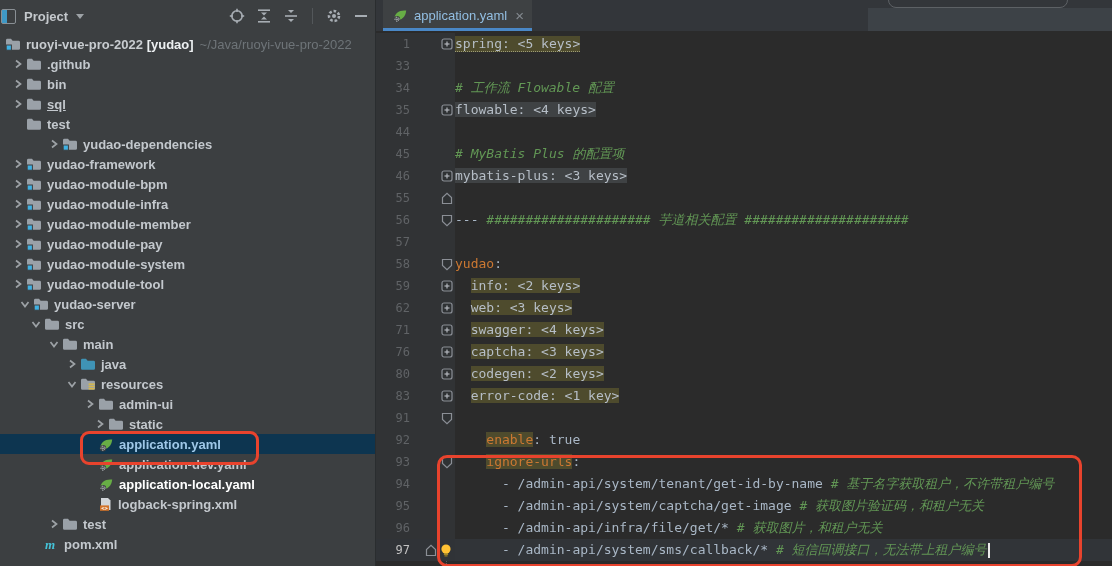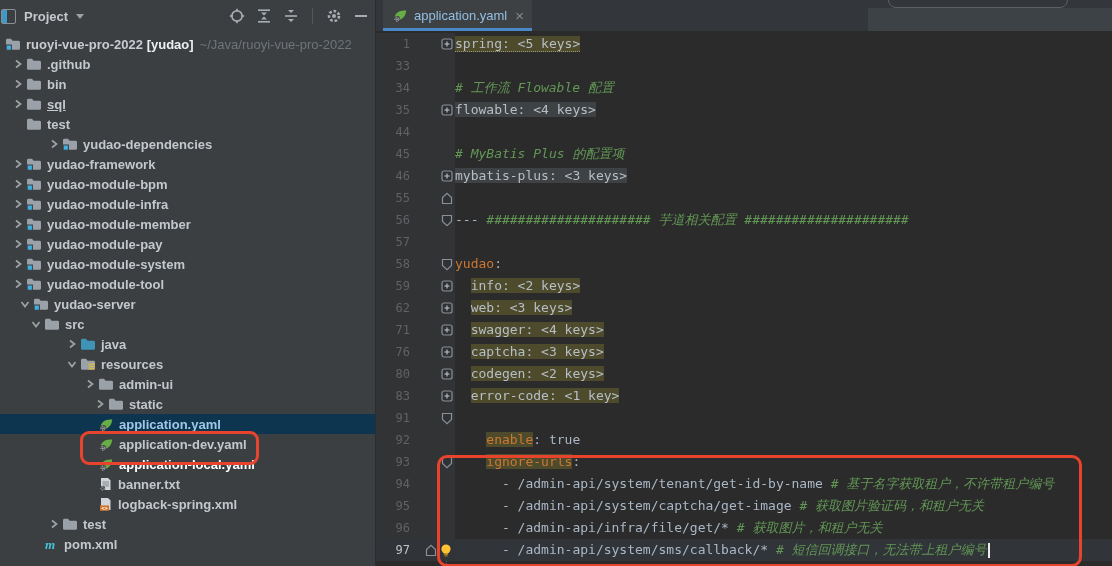--- a/index.html
+++ b/index.html
@@ -312,20 +312,33 @@
               <polyline points="3.5,5 7,9.5 10.5,5" fill="none" stroke="#9da2a6" stroke-width="1.7"></polyline>
             </svg>
           </span>
           <span style="display: inline-flex; align-items: center; justify-content: center;">
             <svg width="16" height="14" viewBox="0 0 16 14" xmlns="http://www.w3.org/2000/svg">
               <path d="M1,3.2 Q1,1.8 2.4,1.8 H6 L7.6,3.8 H13.6 Q15,3.8 15,5.2 V11.4 Q15,12.8 13.6,12.8 H2.4 Q1,12.8 1,11.4 Z" fill="#9aa1a8"></path>
             </svg>
           </span>
           <span class="lbl">src</span>
         </div>
+        <div class="trow" style="padding-left: 45px;">
+          <span class="chev">
+            <svg width="14" height="14" viewBox="0 0 14 14" xmlns="http://www.w3.org/2000/svg">
+              <polyline points="3.5,5 7,9.5 10.5,5" fill="none" stroke="#9da2a6" stroke-width="1.7"></polyline>
+            </svg>
+          </span>
+          <span style="display: inline-flex; align-items: center; justify-content: center;">
+            <svg width="16" height="14" viewBox="0 0 16 14" xmlns="http://www.w3.org/2000/svg">
+              <path d="M1,3.2 Q1,1.8 2.4,1.8 H6 L7.6,3.8 H13.6 Q15,3.8 15,5.2 V11.4 Q15,12.8 13.6,12.8 H2.4 Q1,12.8 1,11.4 Z" fill="#9aa1a8"></path>
+            </svg>
+          </span>
+          <span class="lbl">main</span>
+        </div>
         <div class="trow" style="padding-left: 63px;">
           <span class="chev">
             <svg width="14" height="14" viewBox="0 0 14 14" xmlns="http://www.w3.org/2000/svg">
               <polyline points="5,3.5 9.5,7 5,10.5" fill="none" stroke="#9da2a6" stroke-width="1.7"></polyline>
             </svg>
           </span>
           <span style="display: inline-flex; align-items: center; justify-content: center;">
             <svg width="16" height="14" viewBox="0 0 16 14" xmlns="http://www.w3.org/2000/svg">
               <path d="M1,3.2 Q1,1.8 2.4,1.8 H6 L7.6,3.8 H13.6 Q15,3.8 15,5.2 V11.4 Q15,12.8 13.6,12.8 H2.4 Q1,12.8 1,11.4 Z" fill="#3f93b5"></path>
             </svg>
@@ -404,36 +417,20 @@
           <span class="chev-spacer"></span>
           <span style="display: inline-flex; align-items: center; justify-content: center;">
             <svg width="16" height="15" viewBox="0 0 16 15" xmlns="http://www.w3.org/2000/svg">
               <path d="M2,11.5 C2.6,5 7.5,1.8 14.2,2.6 C13.6,9.4 9.2,12.8 3,12.4 Z" fill="#67ad45"></path>
               <circle cx="5" cy="11.2" r="3.2" fill="#3c3f41"></circle>
               <circle cx="5" cy="11.2" r="2" fill="none" stroke="#c8ccd0" stroke-width="1" stroke-dasharray="1.4 1"></circle>
               <circle cx="5" cy="11.2" r="0.8" fill="#c8ccd0"></circle>
             </svg>
           </span>
           <span class="lbl blue">application-local.yaml</span>
-        </div>
-        <div class="trow" style="padding-left: 81px;">
-          <span class="chev-spacer"></span>
-          <span style="display: inline-flex; align-items: center; justify-content: center;">
-            <svg width="15" height="15" viewBox="0 0 15 15" xmlns="http://www.w3.org/2000/svg">
-              <path d="M3,1 H10 L12.5,3.5 V13 H3 Z" fill="#d2d6da"></path>
-              <g stroke="#80868c" stroke-width="1">
-                <line x1="4.5" y1="5" x2="11" y2="5"></line>
-                <line x1="4.5" y1="7" x2="11" y2="7"></line>
-                <line x1="4.5" y1="9" x2="11" y2="9"></line>
-              </g>
-              <circle cx="4.6" cy="11.6" r="2.6" fill="#3c3f41"></circle>
-              <circle cx="4.6" cy="11.6" r="1.6" fill="none" stroke="#c8ccd0" stroke-width="0.9" stroke-dasharray="1.2 0.9"></circle>
-            </svg>
-          </span>
-          <span class="lbl">banner.txt</span>
         </div>
         <div class="trow" style="padding-left: 81px;">
           <span class="chev-spacer"></span>
           <span style="display: inline-flex; align-items: center; justify-content: center;">
             <svg width="15" height="15" viewBox="0 0 15 15" xmlns="http://www.w3.org/2000/svg">
               <path d="M3,1 H10 L12.5,3.5 V13 H3 Z" fill="#d2d6da"></path>
               <rect x="2" y="8.4" width="9" height="5.4" fill="#d2732a"></rect>
               <text x="6.5" y="12.6" font-size="5.4" font-family="DejaVu Sans Mono,monospace" fill="#fff" text-anchor="middle">&lt;&gt;</text>
             </svg>
           </span>

